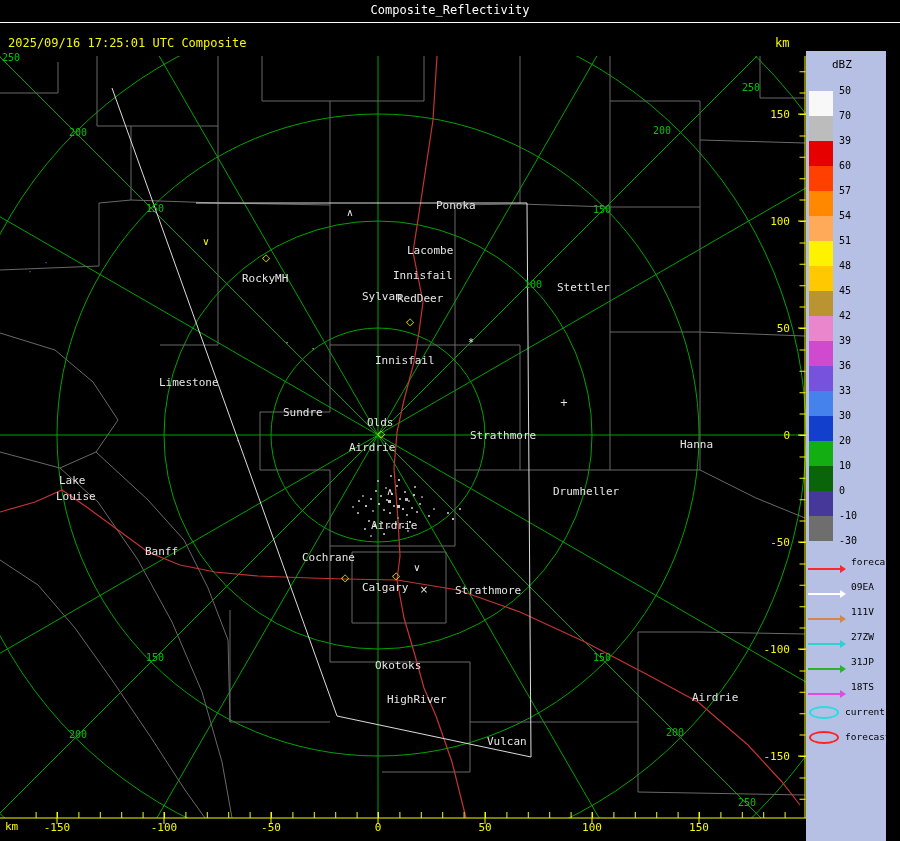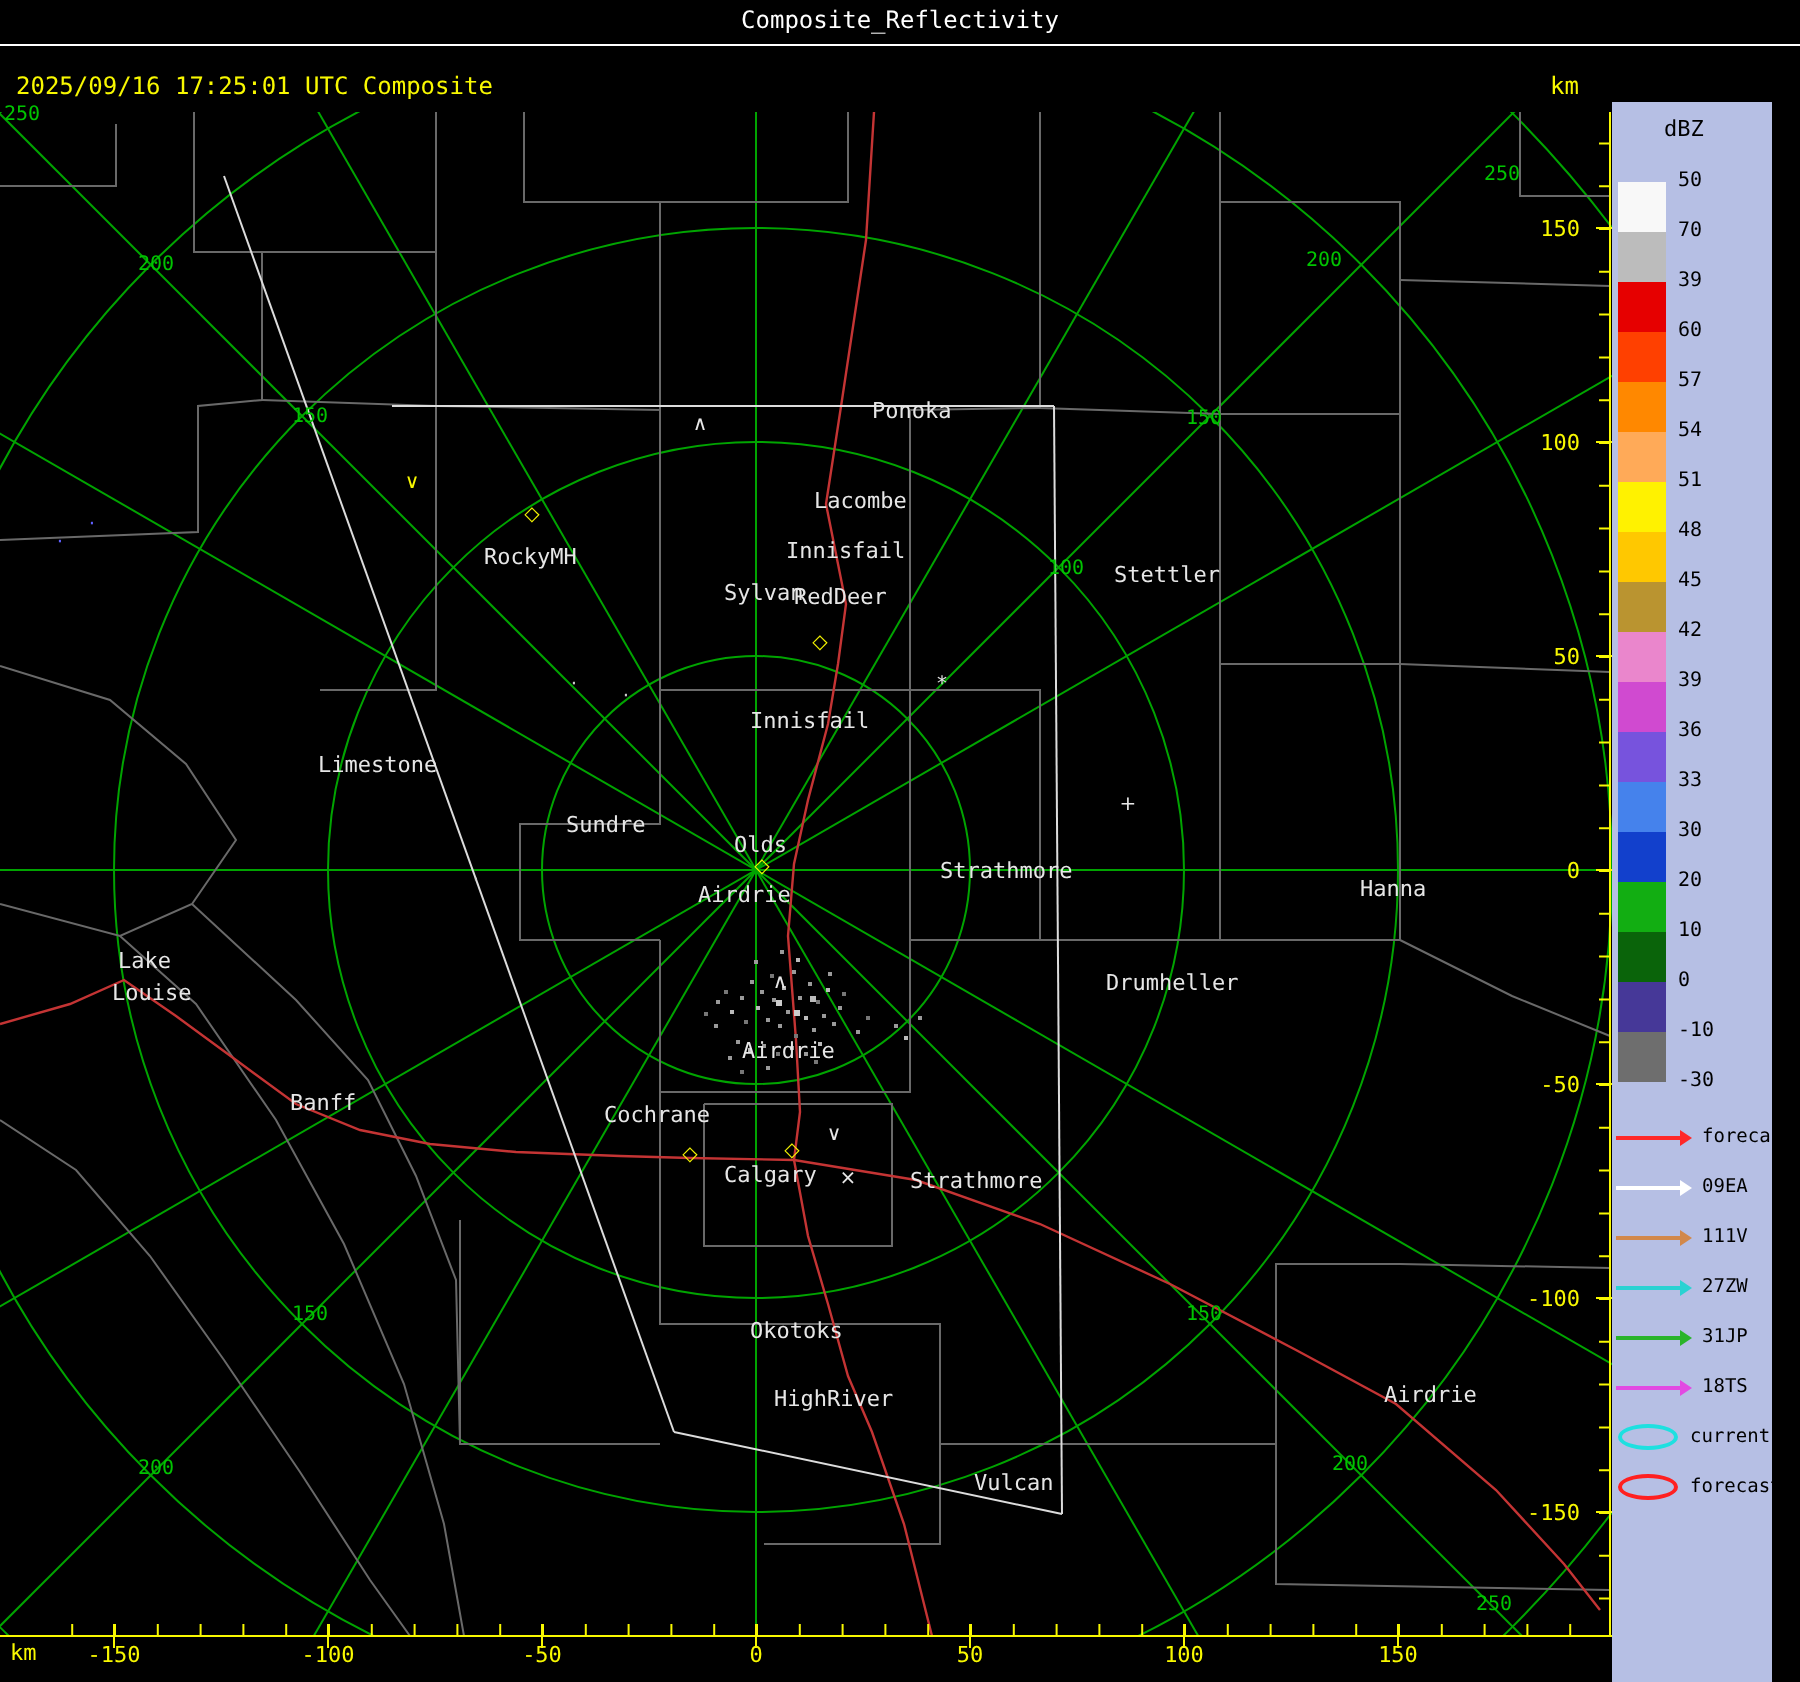--- a/index.html
+++ b/index.html
@@ -18,21 +18,21 @@
   .axb{position:absolute;top:821px;width:40px;text-align:center;color:#f8f800;font-size:11px;}
   .axr{position:absolute;left:756px;width:34px;text-align:right;color:#f8f800;font-size:11px;}
   .sidebar{position:absolute;left:806px;top:51px;width:80px;height:808px;background:#b6bfe4;}
   .dbz{position:absolute;left:26px;top:7px;color:#000;font-size:11px;}
   .cb{position:absolute;left:3px;top:40px;}
   .cb-row{position:relative;width:94px;height:25px;}
   .cb-sw{position:absolute;left:0;top:0;width:24px;height:25px;}
   .cb-lb{position:absolute;left:30px;top:-6px;color:#000;font-size:10px;line-height:12px;}
   .cb-end{position:relative;width:94px;height:0;}
   .lg{position:absolute;left:2px;top:505px;}
-  .lg-row{display:flex;align-items:center;height:25px;}
+  .lg-row{display:flex;height:25px;}
   .lg-arrow{display:inline-flex;align-items:center;width:40px;}
   .lg-line{display:inline-block;width:32px;height:2px;}
   .lg-head{display:inline-block;width:0;height:0;border:4px solid transparent;
            border-left:6px solid;border-right:0;}
   .lg-ellipse{display:inline-block;width:30px;height:13px;border:2px solid;border-radius:50%;
               margin-right:3px;box-sizing:border-box;margin-left:1px;}
   .lg-lb{color:#000;font-size:9.5px;margin-left:3px;white-space:nowrap;}
 </style>
 </head>
 <body>

